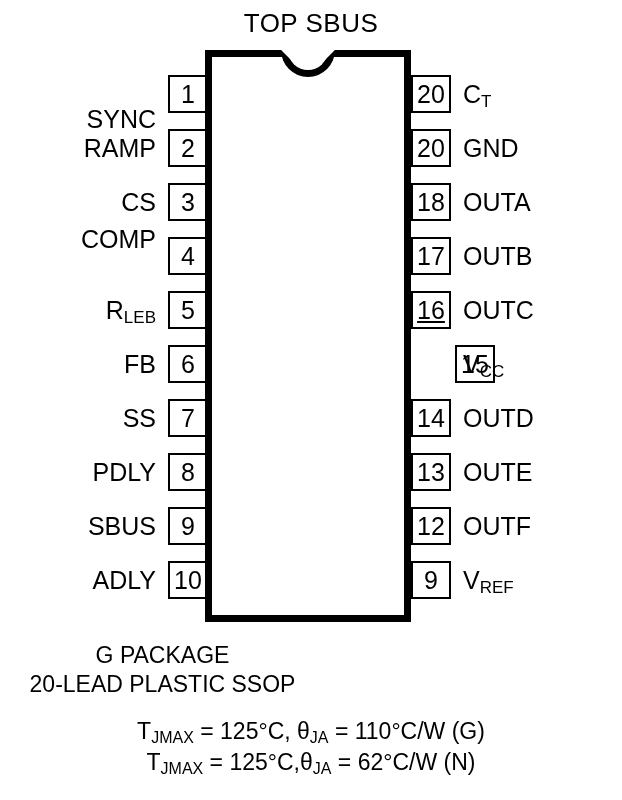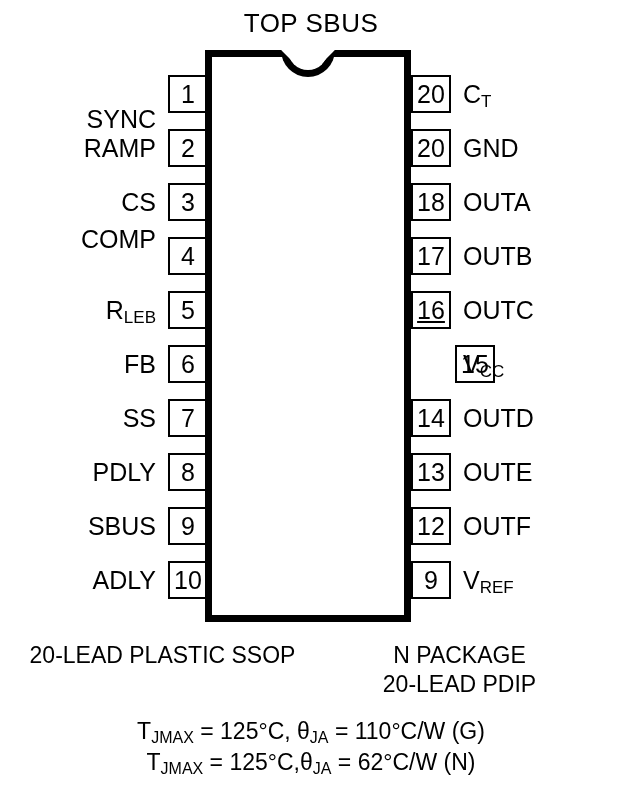--- a/index.html
+++ b/index.html
@@ -194,25 +194,22 @@
       <div class="pin-label right" style="top: 399px;"><span>OUTD</span></div>
       <div class="pin-box right" style="top: 453px;">13</div>
       <div class="pin-label right" style="top: 453px;"><span>OUTE</span></div>
       <div class="pin-box right" style="top: 507px;">12</div>
       <div class="pin-label right" style="top: 507px;"><span>OUTF</span></div>
       <div class="pin-box right" style="top: 561px;">9</div>
       <div class="pin-label right" style="top: 561px;"><span>V</span><span class="sub">REF</span></div>
     </div>
 
   <div class="pkg-caption g">
+    <div>G PACKAGE</div>
     <div>20-LEAD PLASTIC SSOP</div>
-  </div>
-  <div class="pkg-caption n">
-    <div>N PACKAGE</div>
-    <div>20-LEAD PDIP</div>
   </div>
 
   <div class="thermal l1">
     <span>T</span><span class="tsub">JMAX</span><span> = 125°C, </span><span>θ</span><span class="tsub">JA</span><span> = 110°C/W (G)</span>
   </div>
   <div class="thermal l2">
     <span>T</span><span class="tsub">JMAX</span><span> = 125°C,</span><span>θ</span><span class="tsub">JA</span><span> = 62°C/W (N)</span>
   </div>
 
 </div>

